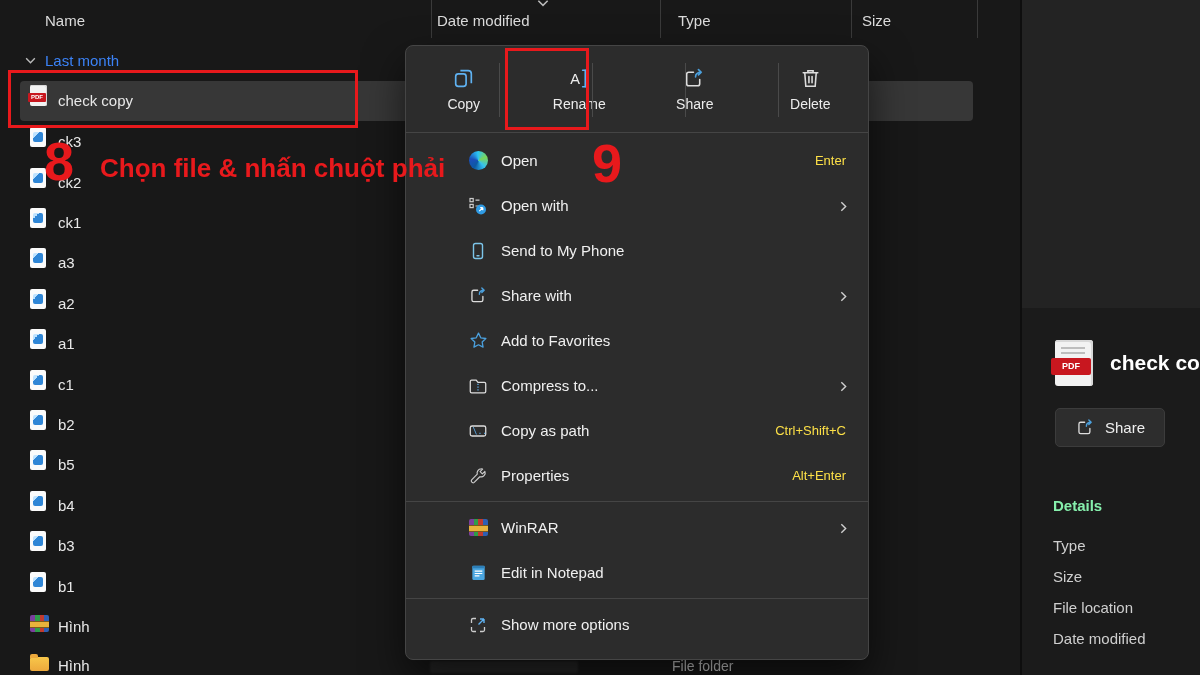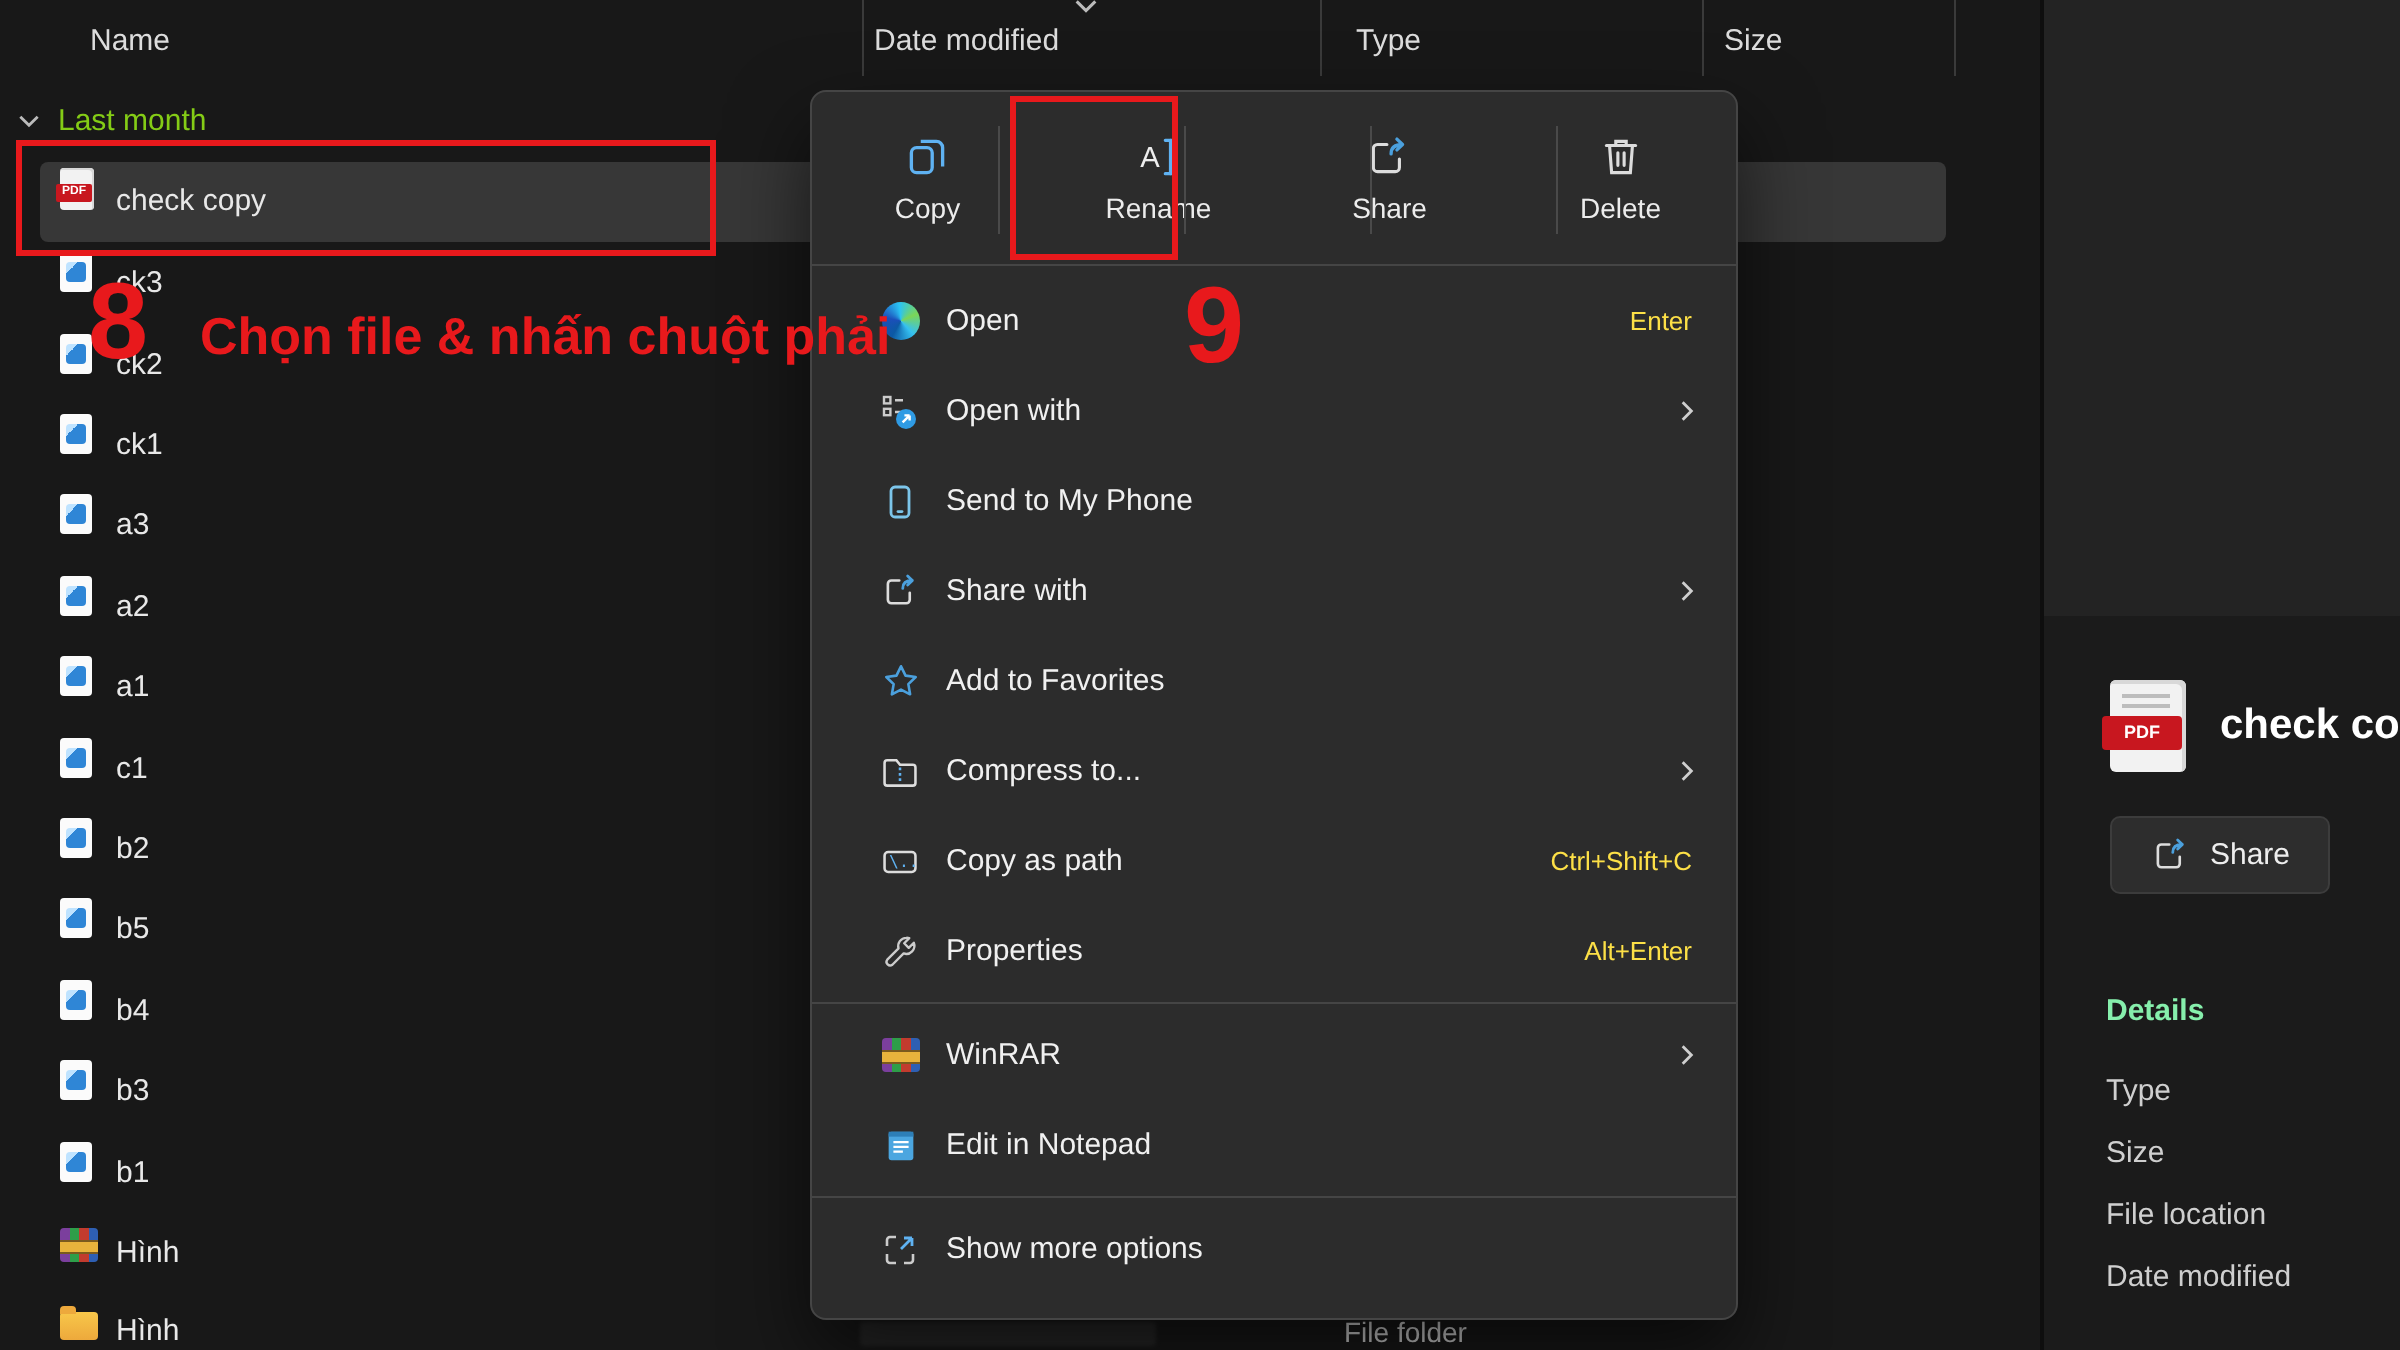--- a/index.html
+++ b/index.html
@@ -6,22 +6,22 @@
   html,body { width:1200px; height:675px; overflow:hidden; background:#161616;
     font-family:"Liberation Sans","DejaVu Sans",sans-serif; }
   .stage { position:relative; width:1200px; height:675px; background:#181818; }
 
   
   .colhead { position:absolute; color:#dcdcdc; font-size:15px; top:12px; }
   .colsep { position:absolute; top:0; width:1px; height:38px; background:#3a3a3a; }
   .sortchev { position:absolute; left:536px; top:-4px; }
 
   
-  .group-head { position:absolute; left:8px; top:52px; display:flex; align-items:center; gap:8px;
-    color:#84cc16; font-size:15px; }
+  .group-head { position:absolute; left:24px; top:52px; display:flex; align-items:center; gap:8px;
+    color:#3b82f6; font-size:15px; }
   .sel-bg { position:absolute; left:20px; top:81px; width:953px; height:40px;
     background:#373737; border-radius:4px; }
   .row { position:absolute; left:0; width:1012px; height:40px; line-height:40px; }
   .row .ficon { position:absolute; left:30px; top:50%; transform:translateY(-50%); }
   .row .fname { position:absolute; left:58px; color:#e8e8e8; font-size:15px; white-space:nowrap; }
   .row .fsize { position:absolute; right:233px; color:#d2d2d2; font-size:14px; }
   .row .ftype { position:absolute; left:672px; color:#d2d2d2; font-size:14px; }
 
   
   .pdfico { display:inline-block; width:17px; height:21px; background:#f2f2f2; border-radius:2px; position:relative;
@@ -42,21 +42,21 @@
 
   
   .menu { position:absolute; left:405px; top:45px; width:464px; height:615px; background:#2c2c2c;
     border:1px solid #454545; border-radius:8px; z-index:10;
     box-shadow:0 18px 40px rgba(0,0,0,.6); }
   .mtoolbar { display:flex; height:87px; border-bottom:1px solid #454545; position:relative; }
   .tbtn { flex:1; display:flex; flex-direction:column; align-items:center; justify-content:center; gap:5px;
     color:#ececec; font-size:14px; }
   .tsep { position:absolute; top:17px; width:1px; height:54px; background:#4a4a4a; }
   .mitems { padding-top:5px; }
-  .mi { position:relative; height:45px; display:flex; align-items:center; color:#f0f0f0; font-size:15px; }
+  .mi { position:relative; height:45px; display:flex; align-items:center; color:#f0f0f0; font-size:15px;margin-left:28px; }
   .mi .micon { width:24px; margin-left:32px; margin-right:11px; display:flex; justify-content:center; }
   .mi .short { position:absolute; right:22px; color:#fde047; font-size:13px; }
   .mi .chev { position:absolute; right:18px; top:16px; }
   .msep { height:1px; background:#454545; margin:3px 0; }
   .edge { width:19px; height:19px; border-radius:50%;
     background:conic-gradient(from 210deg,#0c59a4,#1b4fba,#2bc3f3,#7bd657,#35c1f1,#0c59a4); }
 
   
   .rdivider { position:absolute; left:1020px; top:0; width:2px; height:675px; background:#0e0e0e; }
   .rpanel-top { position:absolute; left:1022px; top:0; width:178px; height:308px; background:#232323; }

